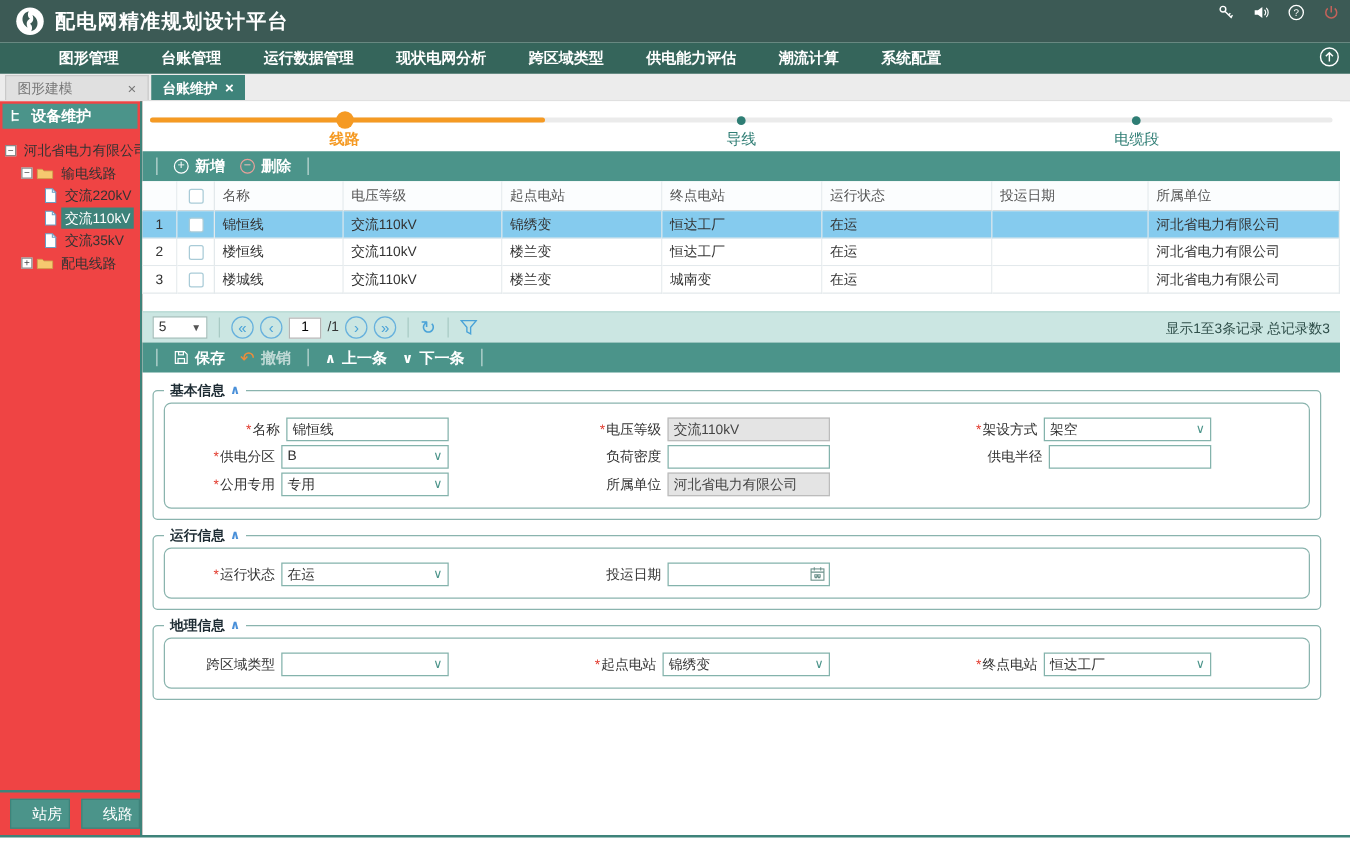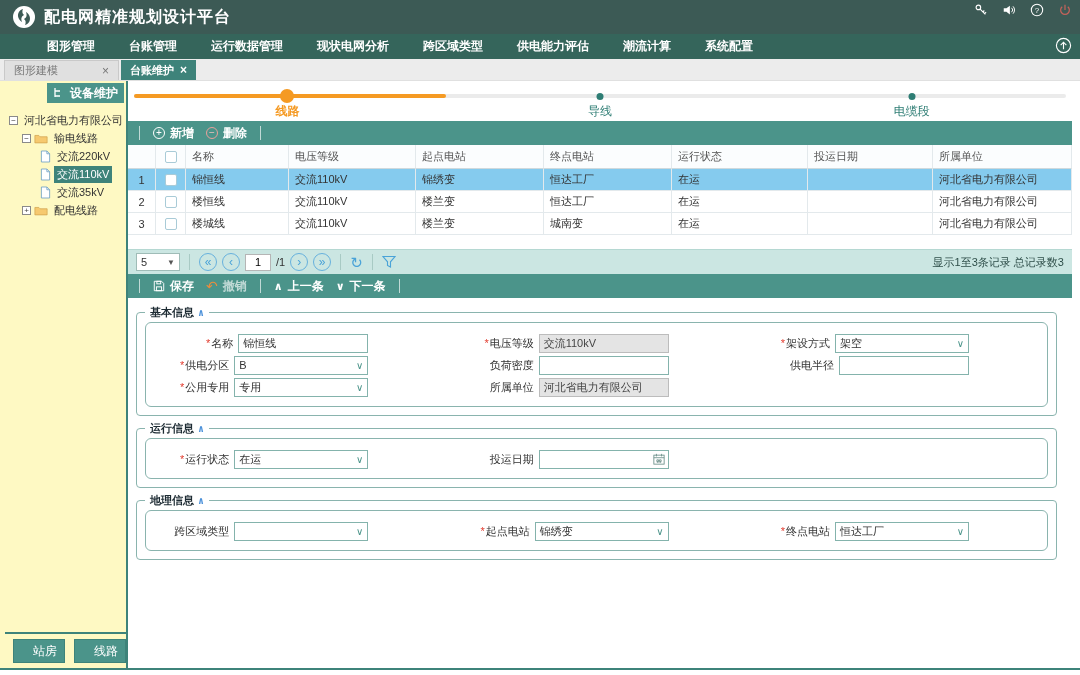--- a/index.html
+++ b/index.html
@@ -22,21 +22,21 @@
 
   
   .tabbar { height:22px; background:#ececec; display:flex; align-items:flex-end; padding-left:4px; border-bottom:1px solid #e0e0e0; }
   .tab { height:20px; display:flex; align-items:center; gap:6px; padding:0 9px; font-size:11px; margin-right:2px; cursor:pointer; }
   .tab.inactive { background:#e0e0e0; color:#777; border:1px solid #c9c9c9; border-bottom:none;gap:44px; }
   .tab.active { background:#3e837a; color:#fff; font-weight:bold; }
   .tab .x { font-size:12px; line-height:1; }
 
   
   .bodywrap { display:flex; height:587px; }
-  .sidebar { width:128px; border-right:2px solid #3e837a; display:flex; flex-direction:column; background:#fef9c3;align-items:flex-end; }
+  .sidebar { width:114px; border-right:2px solid #3e837a; display:flex; flex-direction:column; background:#ef4444; }
   .side-head { margin:2px; height:20px; background:#4b948a; color:#fff; font-size:12px; font-weight:bold; display:flex; align-items:center; gap:5px; padding:0 6px; }
   .tree { flex:1; padding:6px 0 0 4px; overflow:hidden; }
   .tnode { display:flex; align-items:center; gap:3px; height:18px; font-size:11px; color:#333; cursor:pointer; white-space:nowrap; }
   .tog { width:9px; height:9px; border:1px solid #8a8a8a; background:#fff; font-size:8px; line-height:7px; text-align:center; color:#444; flex:none; }
   .tnode .lbl { padding:1px 3px; }
   .tnode.sel .lbl { background:#3e837a; color:#fff; }
   .side-foot { border-top:2px solid #3e837a; height:36px; display:flex; align-items:center; gap:9px; padding-left:8px; }
   .side-btn { width:52px; height:24px; background:#4b948a; color:#fff; font-size:12px; border:1px solid #3e837a; cursor:pointer;
     font-family:inherit;padding-left:12px; }
 
@@ -82,21 +82,21 @@
   .pbtn { width:18px; height:18px; border:1px solid #67b1dd; color:#4aa3d8; border-radius:50%; display:inline-flex; align-items:center; justify-content:center; font-size:12px; line-height:1; background:transparent; cursor:pointer; font-family:inherit; }
   .pinput { width:26px; height:17px; border:1px solid #b5b5b5; text-align:center; font-size:11px; font-family:inherit; }
   .ptotal { font-size:11px; color:#333; }
   .prefresh { color:#4aa3d8; font-size:15px; cursor:pointer; line-height:1; }
   .pfilter { cursor:pointer; display:flex; }
   .psummary { margin-left:auto; font-size:11px; color:#2f4f4a; }
 
   
   .form-area { flex:1; overflow:hidden; padding-top:2px; }
   fieldset { border:1px solid #8ab4ae; border-radius:4px; margin:5px 15px 5px 8px; padding:0; }
-  legend { margin-left:8px; padding:0 5px; font-size:11px; font-weight:bold; color:#1d2b33; display:flex; align-items:center; gap:4px;font-family:Liberation Mono, monospace; }
+  legend { margin-left:8px; padding:0 5px; font-size:11px; font-weight:bold; color:#1d2b33; display:flex; align-items:center; gap:4px; }
   legend .lcar { color:#4a90d9; font-size:10px; cursor:pointer; }
   .panel { border:1px solid #8ab4ae; border-radius:6px; margin:2px 8px 8px; padding:8px 0 7px; }
   .frow { display:grid; grid-template-columns:1fr 1fr 1fr; margin:2px 0; }
   .fcell { display:flex; align-items:center; padding-right:78px; height:20px; }
   .flabel { flex:1; text-align:right; font-size:11px; color:#333; margin-right:5px; white-space:nowrap; }
   .req::before { content:"*"; color:#e23b2e; margin-right:1px; }
   .fctl { width:130px; flex:none; }
   .tin { width:130px; height:19px; border:1px solid #84b3ac; font-size:11px; padding:0 4px; color:#333; font-family:inherit; background:#fff; }
   .fread { width:130px; height:19px; background:#e4e4e4; border:1px solid #bcbcbc; font-size:11px; color:#444; display:flex; align-items:center; padding:0 4px; white-space:nowrap; overflow:hidden; }
   .fsel { width:134px; height:19px; border:1px solid #84b3ac; background:#fff; display:flex; align-items:center; justify-content:space-between; padding:0 4px; font-size:11px; color:#333; cursor:pointer; }

